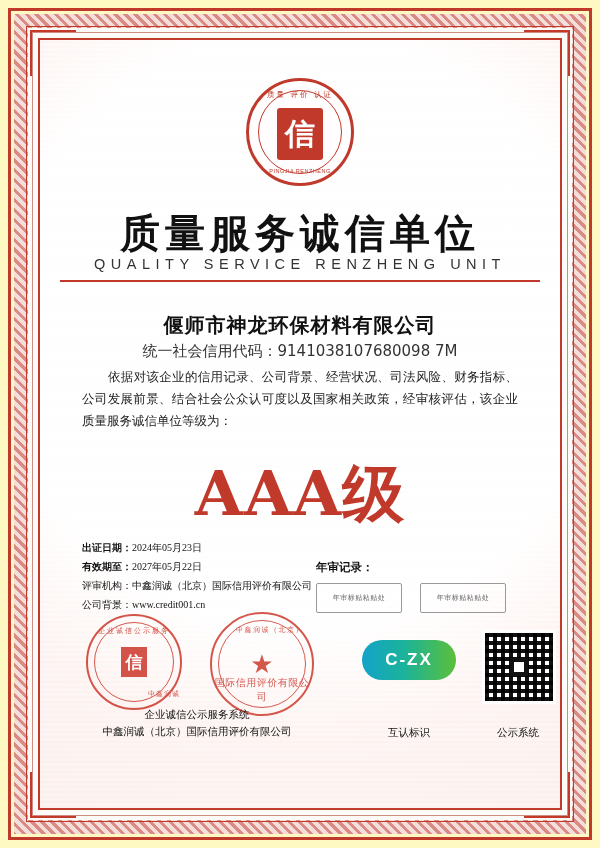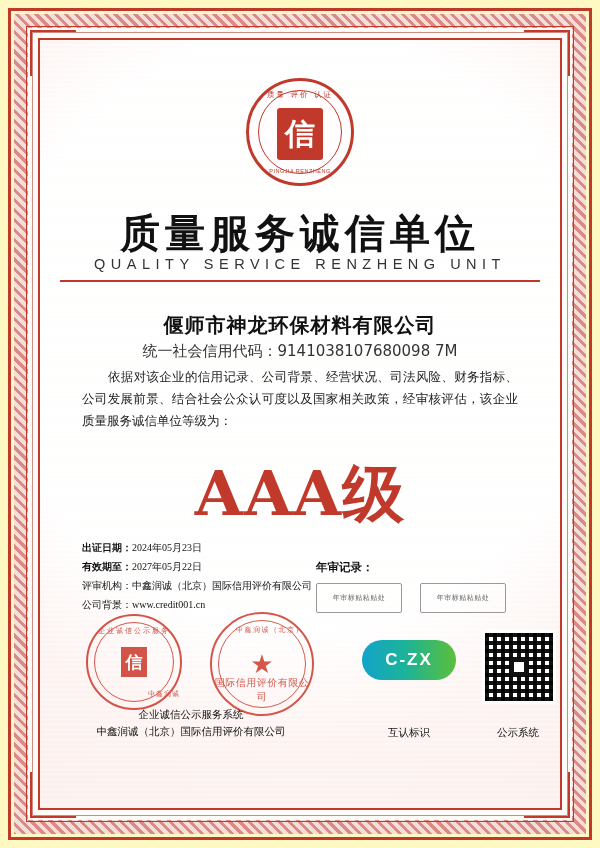--- a/index.html
+++ b/index.html
@@ -374,21 +374,21 @@
     height: 34px;
   }
   .cap {
     position: absolute;
     font-size: 10.5px;
     color: #111111;
     text-align: center;
     font-family: "DejaVu Sans", sans-serif;
   }
   .cap-org {
-    left: 4px;
+    left: 10px;
     width: 250px;
     line-height: 17px;
     bottom: 0;
     margin-top: 14px;
   }
   .cap-mutual {
     left: 300px;
     width: 94px;
     bottom: 0;
   }

